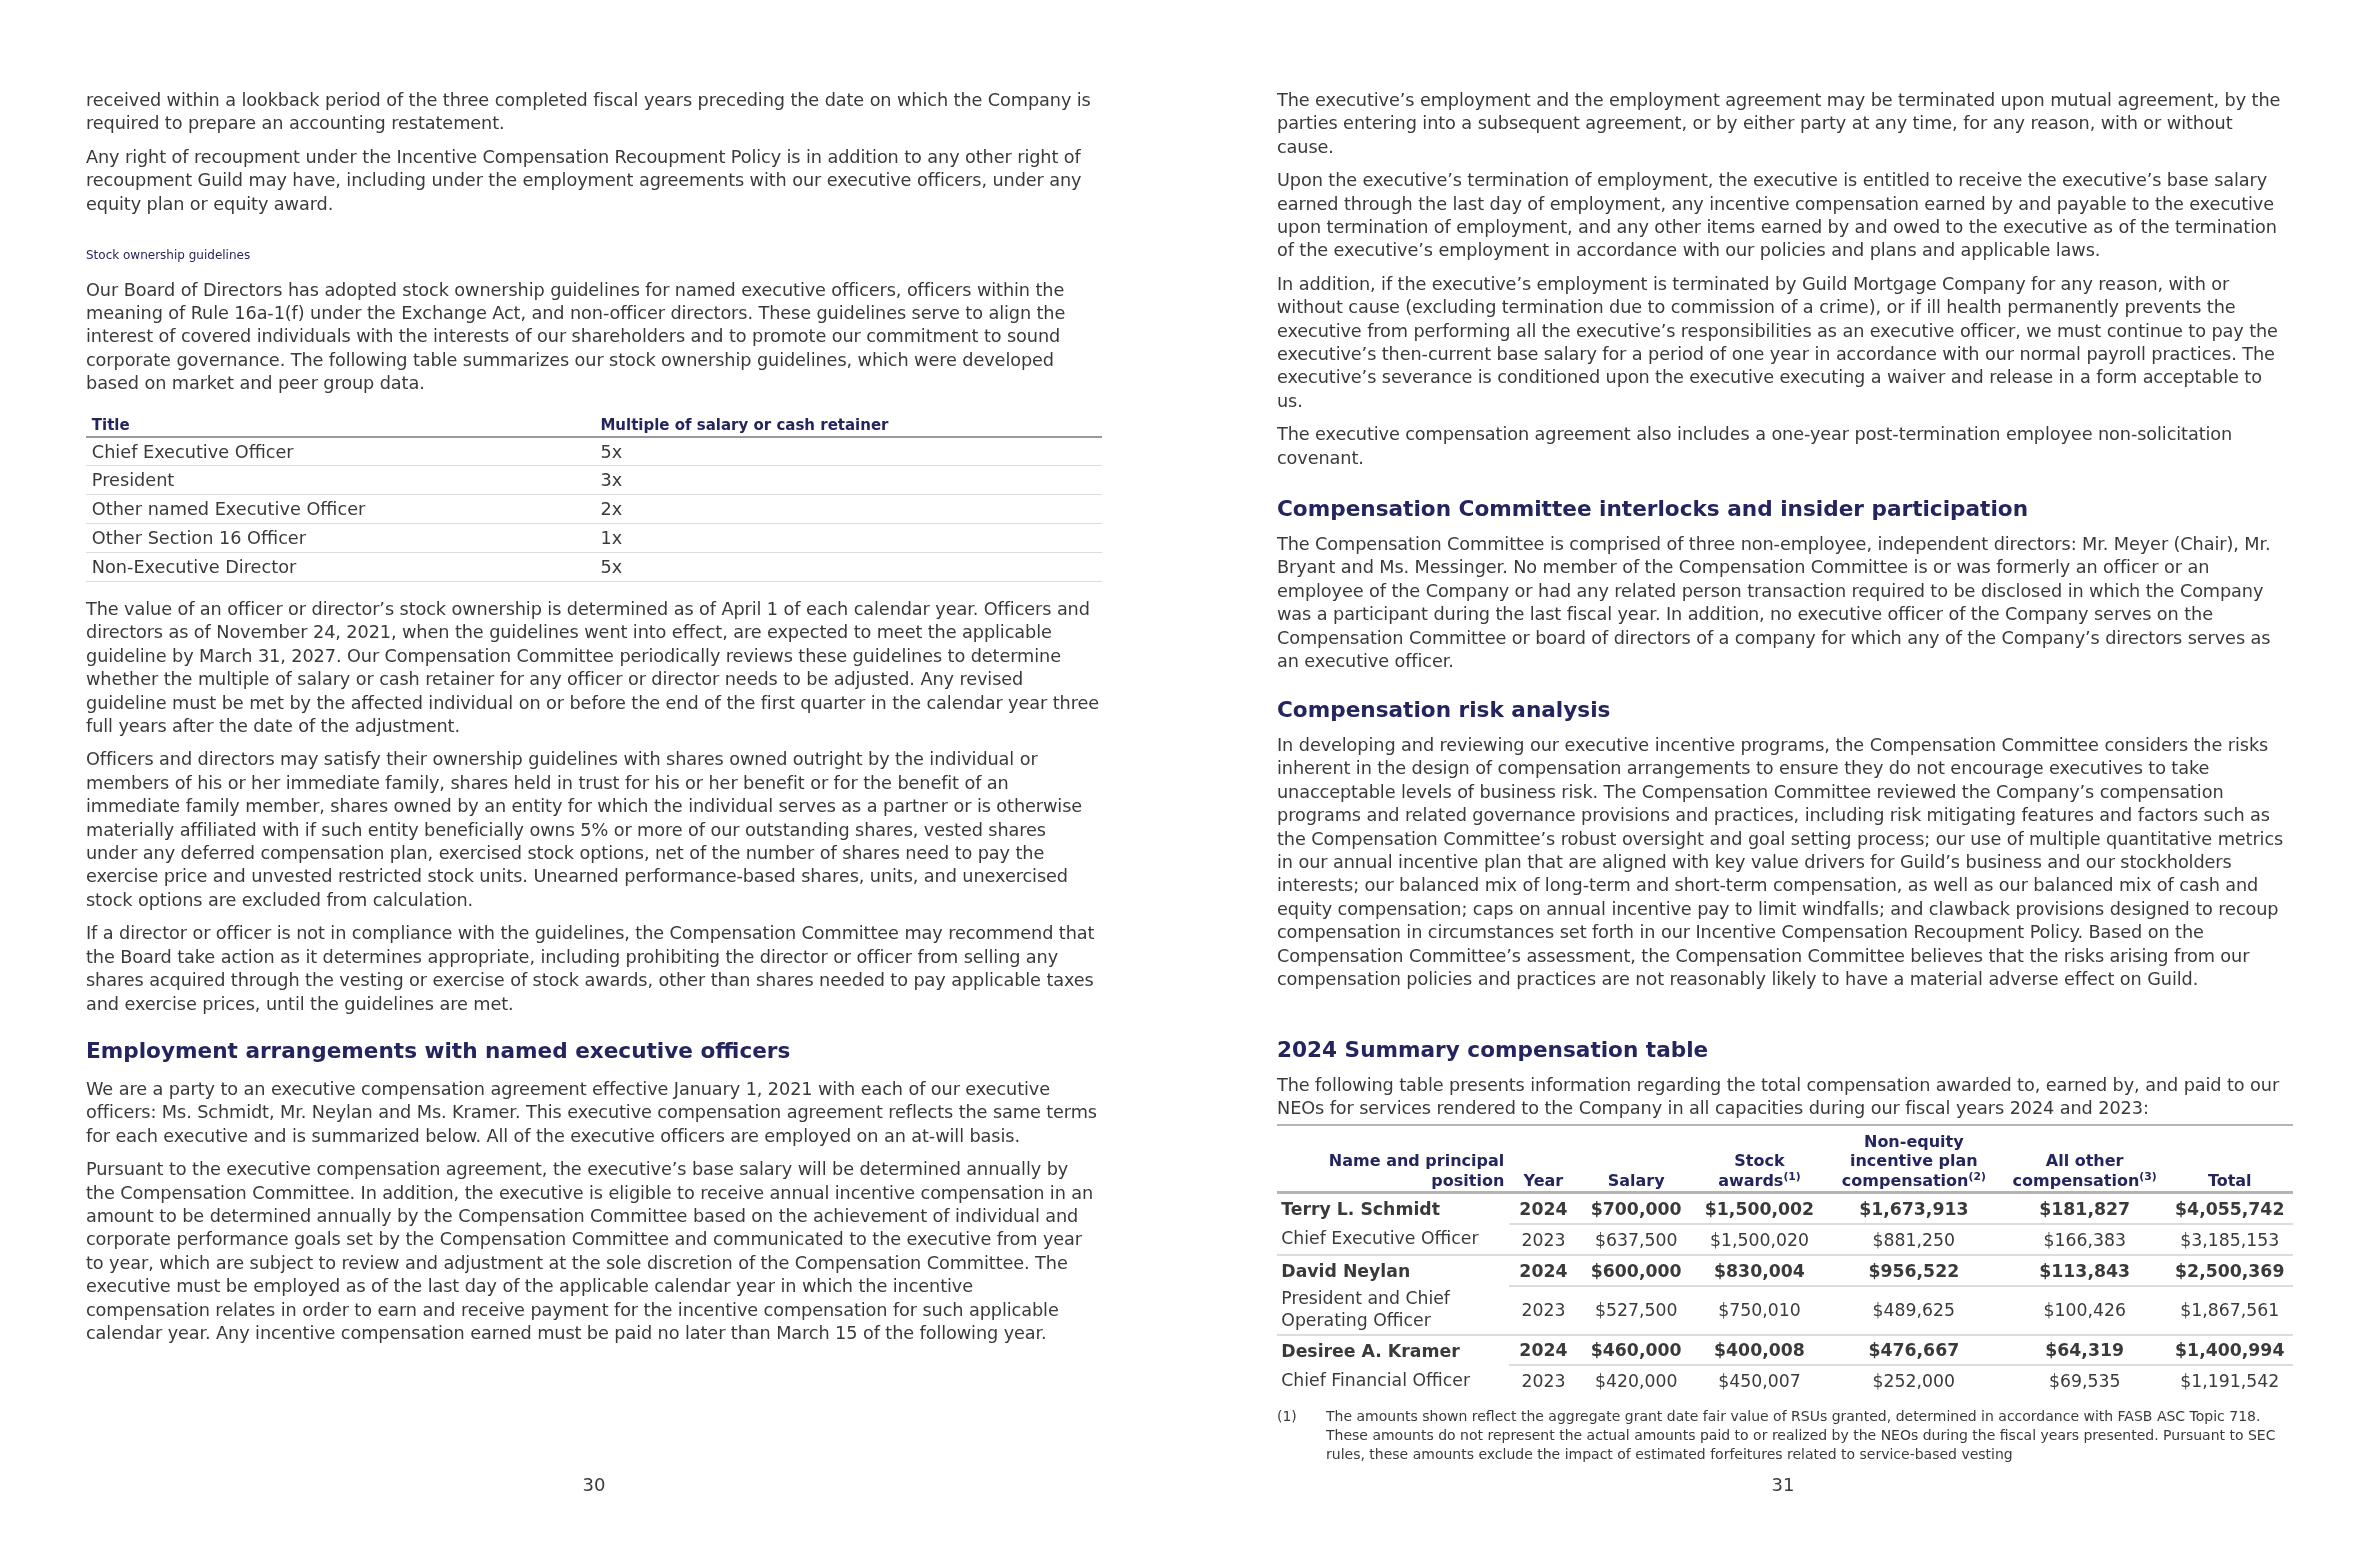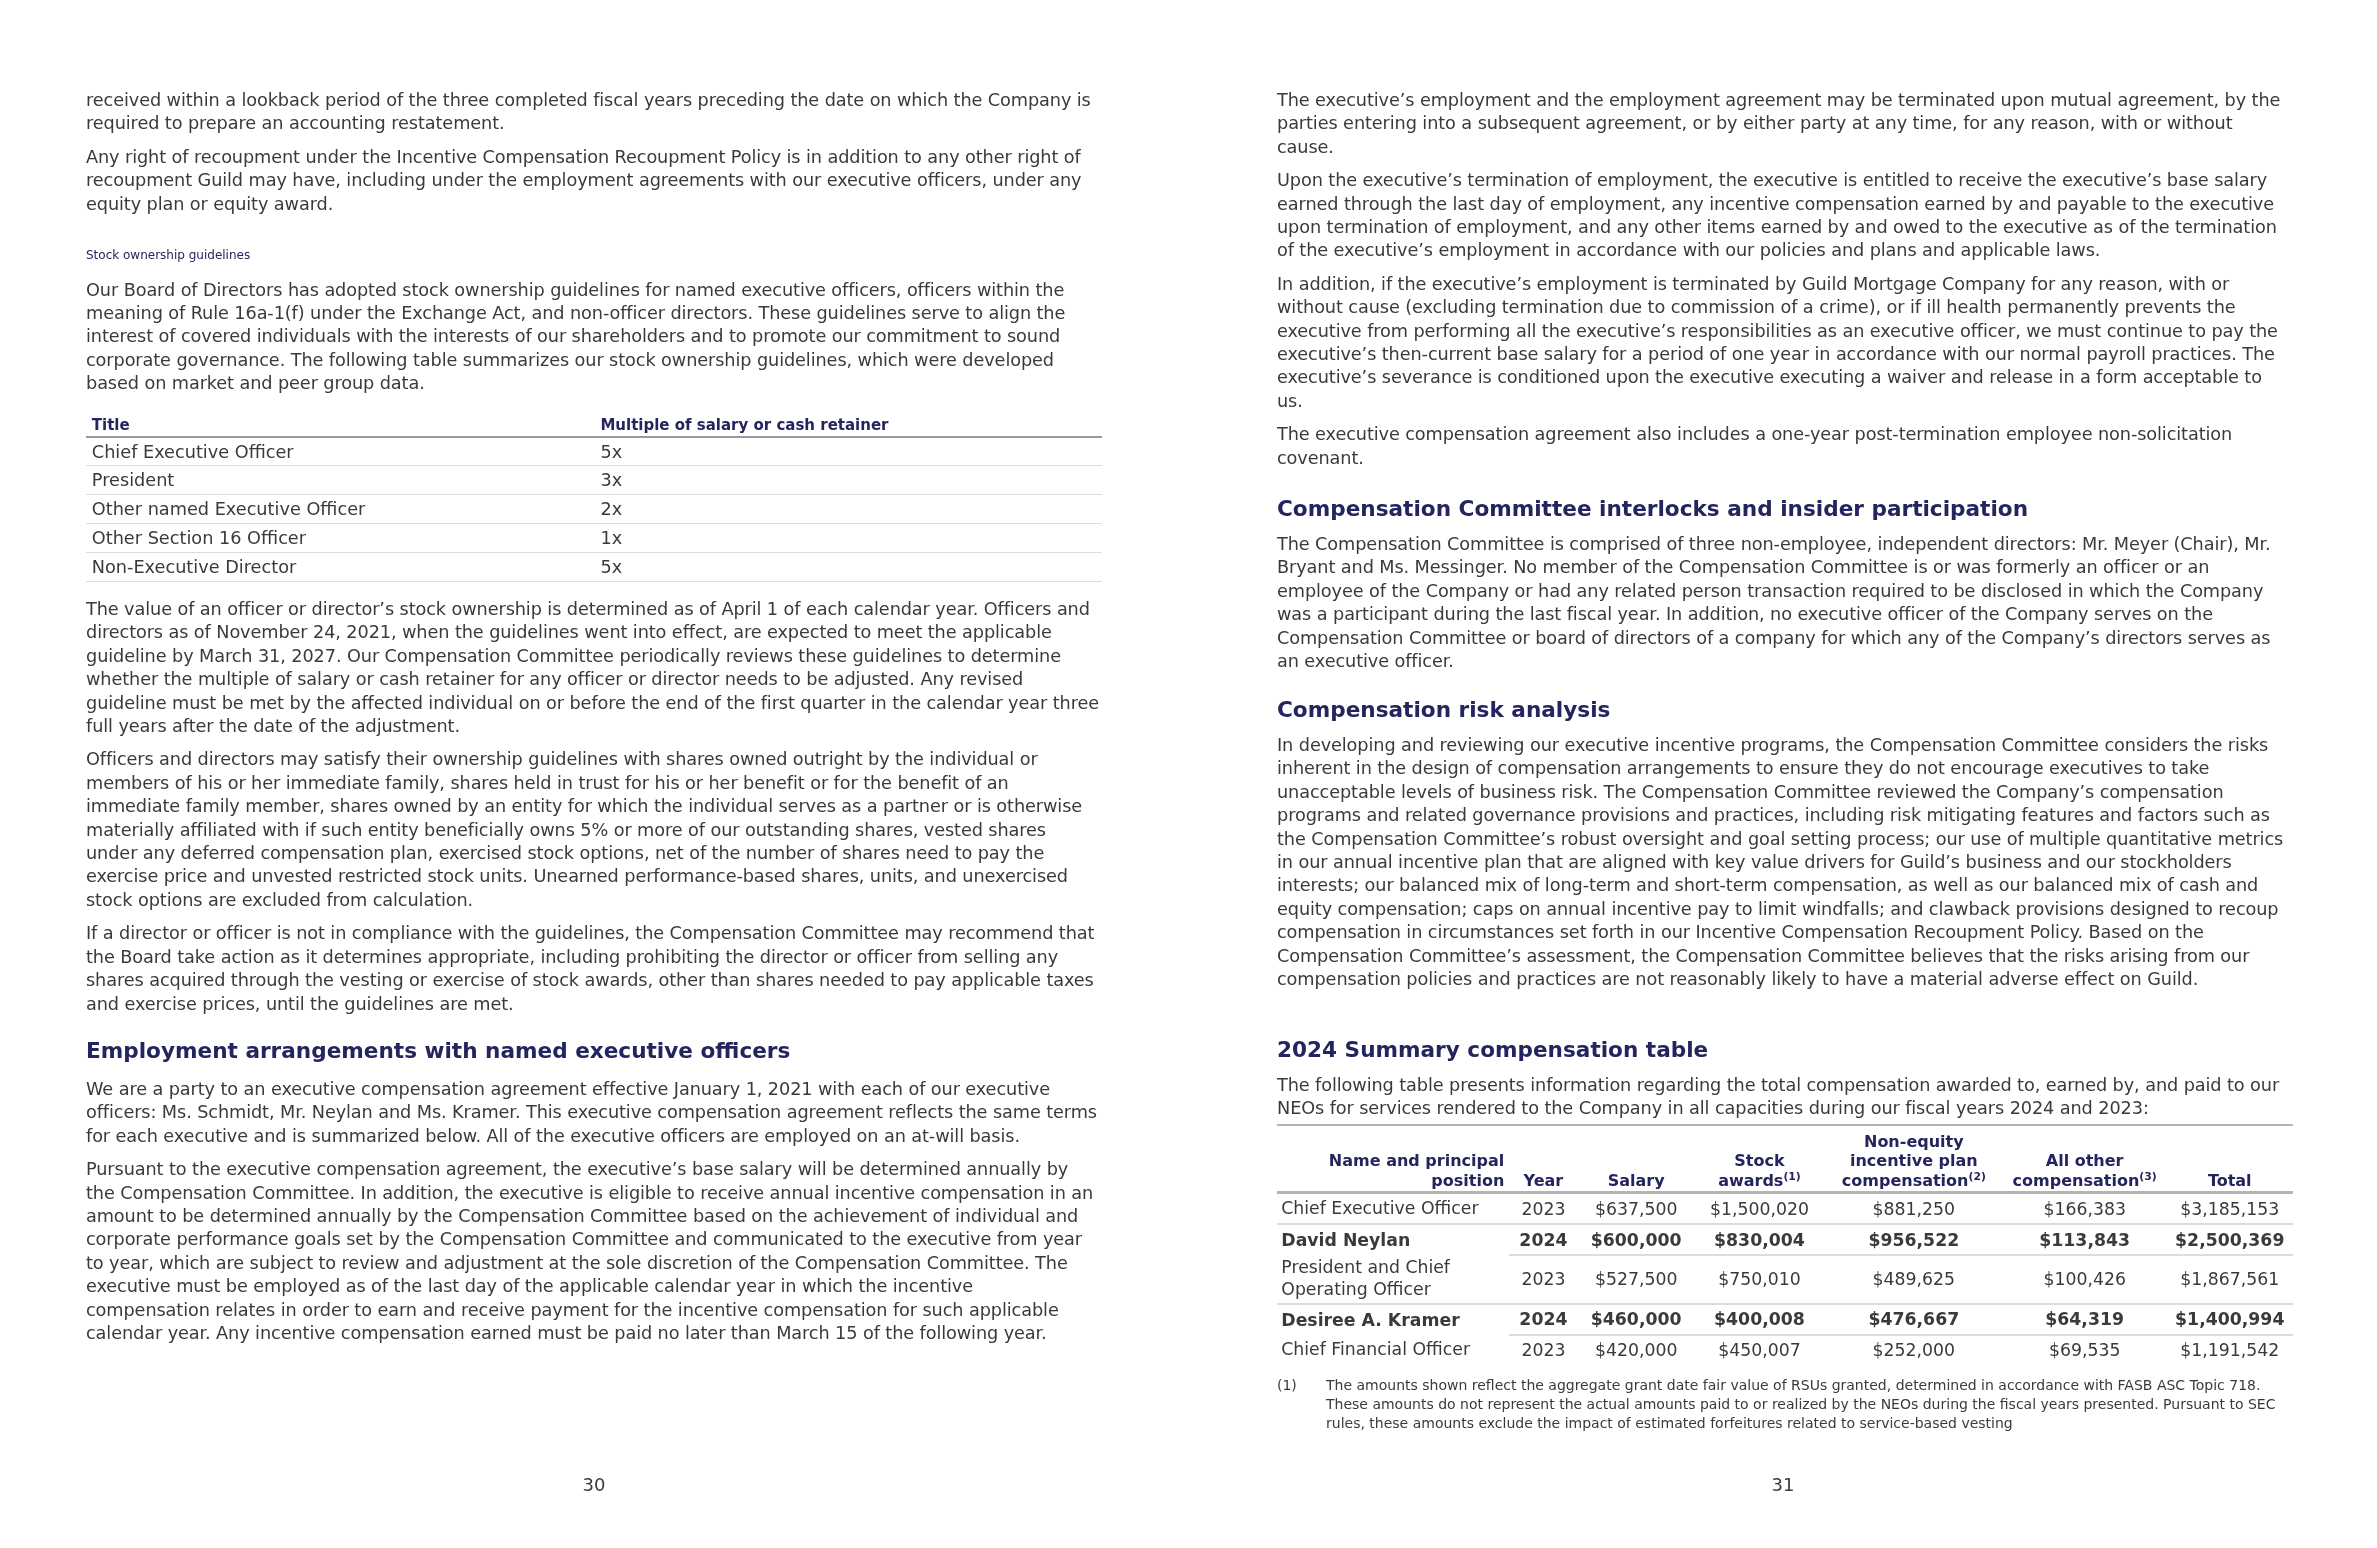--- a/index.html
+++ b/index.html
@@ -161,20 +161,29 @@
             <span>compensation</span><span class="sup">(2)</span>
           </th>
           <th>
             <span>All other</span><br>
             <span>compensation</span><span class="sup">(3)</span>
           </th>
           <th>Total</th>
         </tr>
       </thead>
       <tbody>
+        <tr class="y24">
+          <td class="name">Terry L. Schmidt</td>
+          <td class="num">2024</td>
+          <td class="num">$700,000</td>
+          <td class="num">$1,500,002</td>
+          <td class="num">$1,673,913</td>
+          <td class="num">$181,827</td>
+          <td class="num">$4,055,742</td>
+        </tr>
         <tr class="y23">
           <td class="name">Chief Executive Officer</td>
           <td>2023</td>
           <td>$637,500</td>
           <td>$1,500,020</td>
           <td>$881,250</td>
           <td>$166,383</td>
           <td>$3,185,153</td>
         </tr>
         <tr class="y24">

